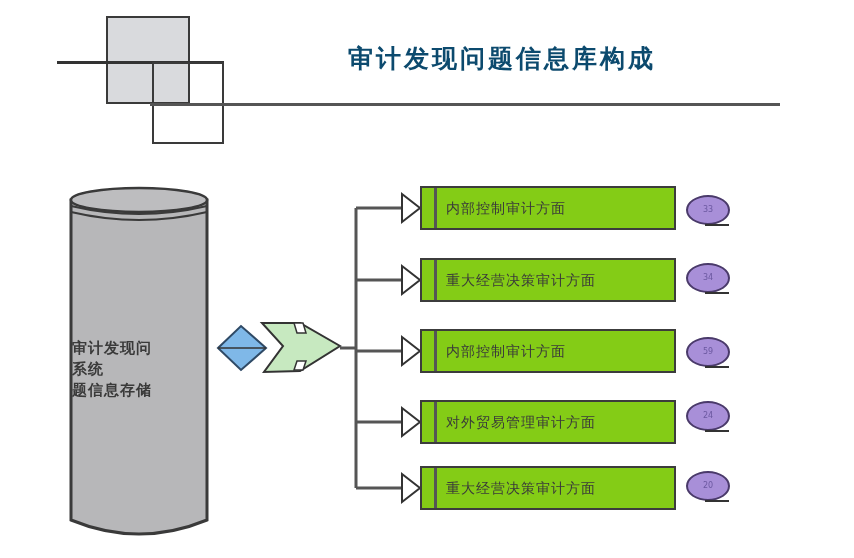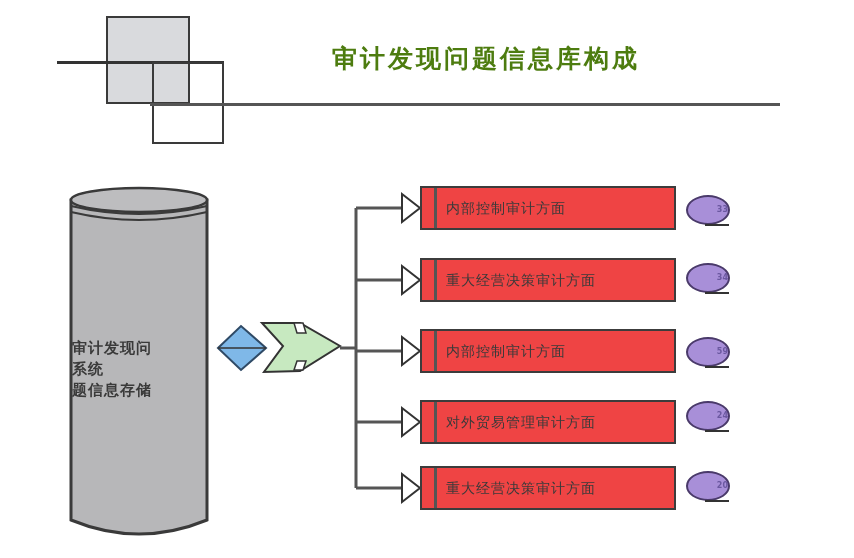--- a/index.html
+++ b/index.html
@@ -7,38 +7,38 @@
            font-family: "DejaVu Sans", sans-serif; }
     .abs { position: absolute; }
 
     
     .sq-fill { left: 106px; top: 16px; width: 84px; height: 88px;
                background: #d9dadd; border: 2px solid #3a3a3a; box-sizing: border-box; }
     .sq-outline { left: 152px; top: 62px; width: 72px; height: 82px;
                   border: 2px solid #3a3a3a; box-sizing: border-box; }
     .hline-top { left: 57px; top: 61px; width: 167px; height: 3px; background: #333; }
     .hline-bottom { left: 150px; top: 103px; width: 630px; height: 3px; background: #555; }
-    .title { left: 332px; top: 42px; font-size: 25px; font-weight: bold; color: #4d7c0f;
+    .title { left: 348px; top: 42px; font-size: 25px; font-weight: bold; color: #0c4a6e;
              letter-spacing: 3px; font-family: "DejaVu Sans", sans-serif; }
 
     
     .cyl-label { left: 72px; top: 338px; width: 136px; text-align: left;
                  font-size: 15px; font-weight: bold; color: #3a3a3a; line-height: 21px;
                  letter-spacing: 1px; }
 
     
-    .cat-box { left: 420px; width: 256px; height: 44px; background: #ef4444;
+    .cat-box { left: 420px; width: 256px; height: 44px; background: #84cc16;
                border: 2px solid #3c3c3c; box-sizing: border-box; }
     .cat-box .strip { position: absolute; left: 12px; top: 0; bottom: 0; width: 3px; background: #555; }
     .cat-label { position: absolute; left: 24px; top: 0; line-height: 40px; font-size: 14px;
                  color: #3a3a3a; letter-spacing: 1px; white-space: nowrap; }
 
     .badge { left: 686px; width: 44px; height: 30px; border-radius: 50%;
              background: #a88fd8; border: 2px solid #4a3a6a; box-sizing: border-box;
-             text-align: right; line-height: 26px; font-size: 8px; color: #6b58a0; font-weight: bold; }
+             text-align: center; line-height: 26px; font-size: 8px; color: #6b58a0; }
     .badge-tail { left: 705px; width: 24px; height: 2px; background: #333; }
   </style>
 </head>
 <body>
 
 <div class="abs sq-fill"></div>
 <div class="abs hline-top"></div>
 <div class="abs sq-outline"></div>
 <div class="abs hline-bottom"></div>
 <div class="abs title">审计发现问题信息库构成</div>

